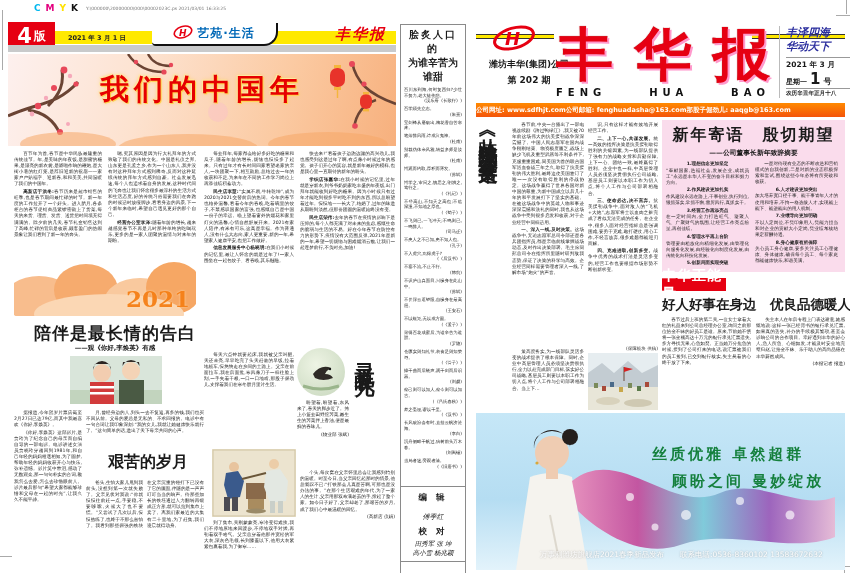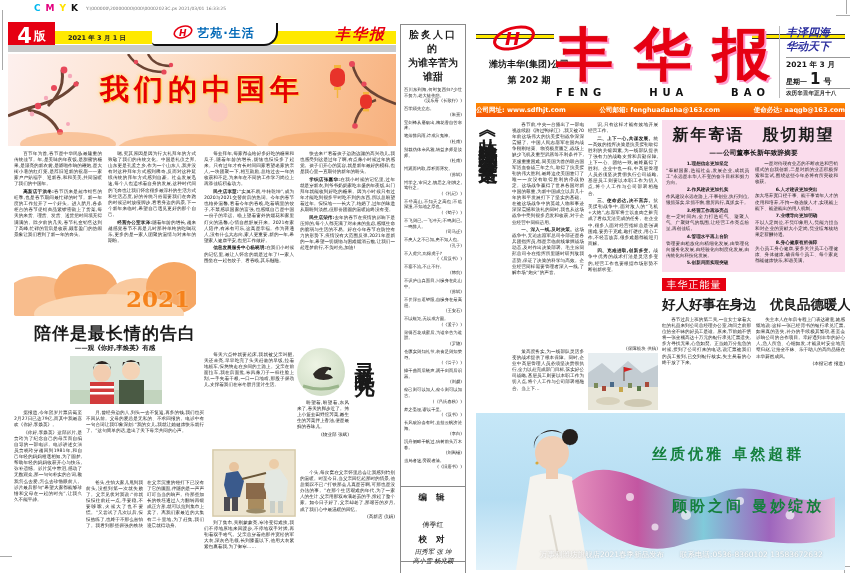--- a/index.html
+++ b/index.html
@@ -35,23 +35,23 @@
   .h-callig{font-weight:bold;font-family:"DejaVu Serif","Liberation Serif",serif;}
   
   .gutbox{border:1px solid #8a8a8a;background:#fff;}
   
   .mastchar{color:#e60012;font-weight:bold;font-size:57px;line-height:60px;
             font-family:"DejaVu Serif","Liberation Serif",serif;text-shadow:2px 2px 0 #f9c,0 0 1px #900;}
   .pinyin{font-weight:bold;font-size:10px;letter-spacing:5px;color:#111;}
   .slogan{color:#2b2e9e;font-weight:bold;font-style:italic;font-size:11px;line-height:14px;
           font-family:"DejaVu Serif","Liberation Serif",serif;}
   .orangebar{background:linear-gradient(180deg,#ff8a00,#f4540a);color:#fff;font-weight:bold;font-size:6.5px;
-             display:flex;align-items:center;justify-content:space-between;}
+             display:flex;align-items:center;justify-content:flex-start;}
   .pinkbox{background:#fadcec;}
-  .redtag{background:#e60012;color:#fff;font-weight:normal;font-size:10px;display:flex;
+  .redtag{background:#e60012;color:#fff;font-weight:bold;font-size:14px;display:flex;
           align-items:center;justify-content:center;letter-spacing:1px;}
   .ad{background:linear-gradient(180deg,#c6e7f7 0%,#b5ddf2 55%,#e3f3fb 100%);overflow:hidden;}
   .adgreen{color:#15803d;font-weight:bold;font-size:15px;letter-spacing:3px;
            font-family:"DejaVu Serif","Liberation Serif",serif;}
   .adfoot{color:#fff;font-size:7.5px;text-shadow:0 0 2px rgba(0,0,0,.35);display:flex;gap:16px;}
   .capt{font-size:4.5px;color:#333;}
 </style>
 </head>
 <body>
 
@@ -190,20 +190,21 @@
       </svg>
   </div>
   <div class="abs bodytext" style="left:14px;top:410px;width:68px;height:160px;">
       <div class="para">据报道,今年贺岁片票房截至2月27日已达79亿,而其中我最喜欢《你好,李焕英》。</div>
       <div class="para">《你好,李焕英》这部影片,是贾玲为了纪念自己的母亲而自编自导的一部电影。电影讲述女演员贾晓玲穿越回到1981年,和自己年轻的妈妈相遇相知,为了圆梦,帮助年轻的妈妈收获开心与快乐,弥补遗憾。影片笑中带泪,感动了无数观众,那一句句朴实的台词,教我怎么去爱,怎么去珍惜眼前人。影片最后那句“希望大家都能够珍惜和父母在一起的时光”,让我久久不能平静。</div>
     </div>
   <div class="abs bodytext" style="left:86px;top:410px;width:118px;height:38px;">
       <div class="para">月,曾经身边的人,到头一去不复返,再多的钱,我们也买不回从前。父母的爱总是无私的、不求回报的。电影中有一句台词让我印象深刻:“我的女儿,我就让她健康快乐就行了。”这句简单的话,道出了天下母亲共同的心声。</div>
     </div>
 
+  <div class="abs h-callig" style="left:90px;top:452px;width:116px;font-size:16px;text-align:center;">艰苦的岁月</div>
   <div class="abs bodytext" style="left:86px;top:480px;width:118px;height:90px;column-count:2;column-gap:4px;">
       <div class="para">爸头,生怕大家儿甩到我前头,没想到第一次就失败了。父亲见状对我说:“你就慢慢往前赶一点,手要稳,不要哆嗦,火候大了也不要慌。”又尝试了几次以后,慢慢熟练了,也终于不那么害怕了。我看到那些倔强的铁块在父亲沉重的锤打下已没有了它的顽固,伴随的是一声声叮叮当当的响声。待那些加长的铁坯通过人力翻转再锻成正方形,就可以拉到集市上卖了。离我们家最近的大集有二十里地,为了赶集,我们凌晨就得动身。</div>
     </div>
   <div class="abs bodytext" style="left:204px;top:352px;width:90px;height:94px;">
       <div class="para">每天六点钟就要起床,我就被父亲叫醒,天还未亮,早早吃完了头天赶做的早饭,拉着地板车,慢悠悠走在乡间的土路上。父亲在前面拉车,我在后面推,寒风像刀子一样往脸上刮,一手夹着干粮,一口一口地啃,那股子倔劲儿,支撑着我们在寒冬腊月里讨生活。</div>
     </div>
   <div class="abs" style="left:212px;top:449px;width:84px;height:68px;">
     <svg width="84" height="68" viewBox="0 0 84 68">
         <rect width="84" height="68" fill="#ece4cf"></rect>
         <rect x="1" y="1" width="82" height="66" fill="none" stroke="#cfc3a2"></rect>
@@ -271,21 +272,21 @@
         <div class="para">察己则可以知人,察今则可以知古。<span class="src">(《吕氏春秋》)</span></div>
         <div class="para">差之毫厘,谬以千里。<span class="src">(《汉书》)</span></div>
         <div class="para">长风破浪会有时,直挂云帆济沧海。<span class="src">(李白)</span></div>
         <div class="para">沉舟侧畔千帆过,病树前头万木春。<span class="src">(刘禹锡)</span></div>
         <div class="para">当局者迷,旁观者清。<span class="src">(《旧唐书》)</span></div>
       </div>
 
   </div>
   <div class="abs gutbox" style="left:400px;top:486px;width:66px;height:76px;text-align:center;padding-top:5px;box-sizing:border-box;">
     <div style="font-size:8.5px;font-weight:bold;letter-spacing:3px;">编  辑</div>
-    <div style="font-size:7px;margin:16px 0 4px;">傅季红</div>
+    <div style="font-size:7px;margin:8px 0 4px;font-style:italic;">傅季红</div>
     <div style="font-size:8.5px;font-weight:bold;letter-spacing:3px;">校  对</div>
     <div style="font-size:6.5px;margin-top:2px;font-style:italic;">田秀军  张  坤</div>
     <div style="font-size:6.5px;font-style:italic;">高小雪  杨兆颖</div>
   </div>
 
   <div class="abs ybar" style="left:476px;top:34px;width:78px;height:3px;border-top:1px solid #333;border-bottom:1px solid #333;"></div>
   <div class="abs ybar" style="left:752px;top:34px;width:93px;height:3px;border-top:1px solid #333;border-bottom:1px solid #333;"></div>
   <div class="abs" style="left:492px;top:24px;">
     <svg width="44" height="28" viewBox="0 0 44 28">
         <ellipse cx="22" cy="14" rx="20" ry="10" fill="none" stroke="#e60012" stroke-width="3" transform="rotate(-16 22 14)"></ellipse>
@@ -314,21 +315,21 @@
       <span style="font-size:7px;font-weight:bold;">星期一</span>
       <span style="font-size:15px;font-weight:bold;">1</span>
       <span style="font-size:8px;font-weight:bold;">号</span>
     </div>
     <div style="font-size:5.6px;font-weight:bold;border-top:1px solid #999;padding-top:1px;">农历辛丑年正月十八</div>
   </div>
 
   <div class="abs orangebar" style="left:476px;top:103px;width:369px;height:14px;">
     <span><span>公司网址:</span> <span>www.sdfhjt.com</span></span>
     <span><span>公司邮箱:</span> <span>fenghuadasha@163.com</span></span>
-    <span><span>使命必达:</span> <span>aaqgb@163.com</span></span>
+    <span><span>那股子倔劲儿:</span> <span>aaqgb@163.com</span></span>
   </div>
 
   <div class="abs vert h-callig" style="left:476px;top:122px;height:300px;font-size:19px;letter-spacing:2px;">从《跨过鸭绿江》学企业经营之策</div>
   <div class="abs bodytext" style="left:512px;top:122px;width:72px;height:222px;">
       <div class="para">春节前,中央一台播出了一部电视连续剧《跨过鸭绿江》,我又被70年前这场伟大的抗美援朝战争深深震撼了。中国人民志愿军在国内战争刚刚结束、物资极度匮乏,战场上缺少飞机及重型武器等不利条件下,克服重重困难,同美国为首的联合国军浴血奋战三年之久,取得了抗美援朝的伟大胜利,最终迫使美国签订了唯一一次没有取得胜利的停战协定。这场战争赢得了世界各国对新中国的尊重,为新中国成立以后几十年的和平发展打下了坚实的基础。在被这场战争中的英雄人物和事迹深深震撼和洗礼的同时,我也从这场战争中受到很多启发和收获,对于企业经营中同样适用。</div>
       <div class="para"><b>一、深入一线,及时决策。</b>这场战争中,无论志愿军总司令部还是各兵团指挥员,都是亲临前线掌握战场动态,及时作出决策部署。毛主席同彭总司令在指挥所里随时研判敌我态势,保证了决策的科学与高效。企业经营同样需要管理者深入一线,了解市场“炮火”的声音。</div>
     </div>
   <div class="abs bodytext" style="left:588px;top:122px;width:70px;height:222px;">
       <div class="para">识,只有这样才能有效地开展经营工作。</div>
       <div class="para"><b>二、上下一心,共谋发展。</b>统一高效的指挥决策是抗美援朝取得胜利的关键因素,为一线部队提供了强有力的战略支撑和后勤保障,上下一心、团结一致,最终赢得了胜利。企业中也一样,中高层管理人员必须坚决贯彻执行公司战略,基层员工则要以本职工作为切入点,将个人工作与公司部署相融合。</div>
@@ -417,20 +418,20 @@
             <circle cx="140" cy="78" r="4"></circle>
             <circle cx="196" cy="96" r="5"></circle>
             <circle cx="250" cy="82" r="4"></circle>
             <circle cx="300" cy="96" r="4.5"></circle>
             <circle cx="165" cy="108" r="3.5"></circle>
           </g>
         <path d="M60,96 l8,40" stroke="#ddd8ce" stroke-width="2" fill="none"></path>
       </svg>
     </span>
     <div class="adgreen" style="position:absolute;left:176px;top:32px;">丝质优雅  卓然超群</div>
-    <div class="adgreen" style="position:absolute;left:196px;top:84px;">顾盼之间  曼妙绽放</div>
+    <div class="adgreen" style="position:absolute;left:196px;top:59px;">顾盼之间  曼妙绽放</div>
     <div class="adfoot" style="position:absolute;left:64px;bottom:10px;">
       <span>万事利潍坊旗舰店2021春季新品发布</span>
       <span>联系电话:0536-8360102  13583672632</span>
     </div>
   </div>
 
 </div>
 
 </body></html>

